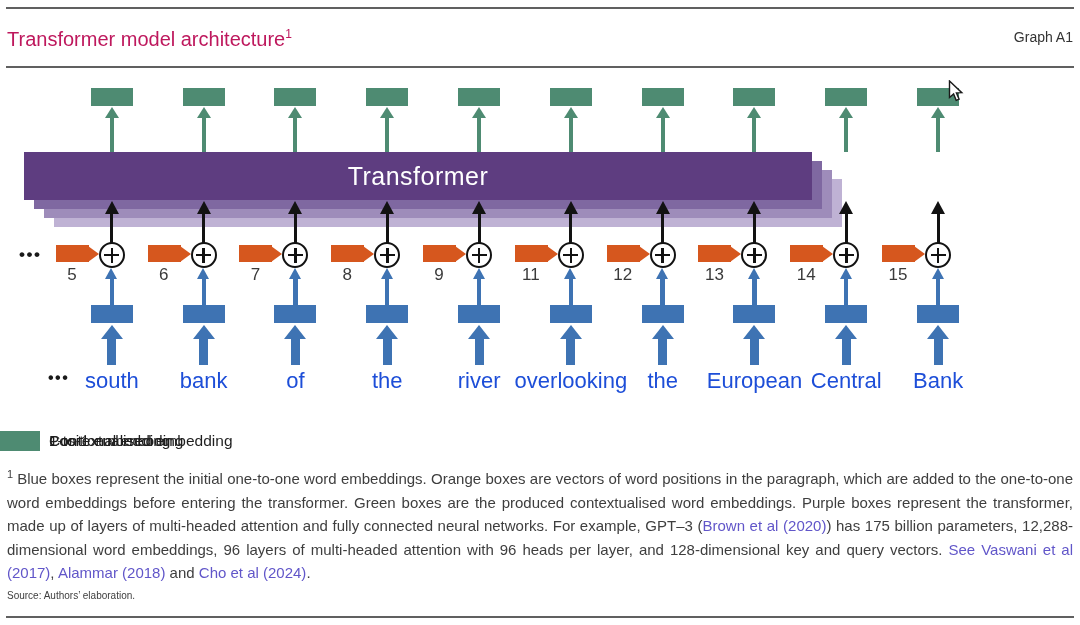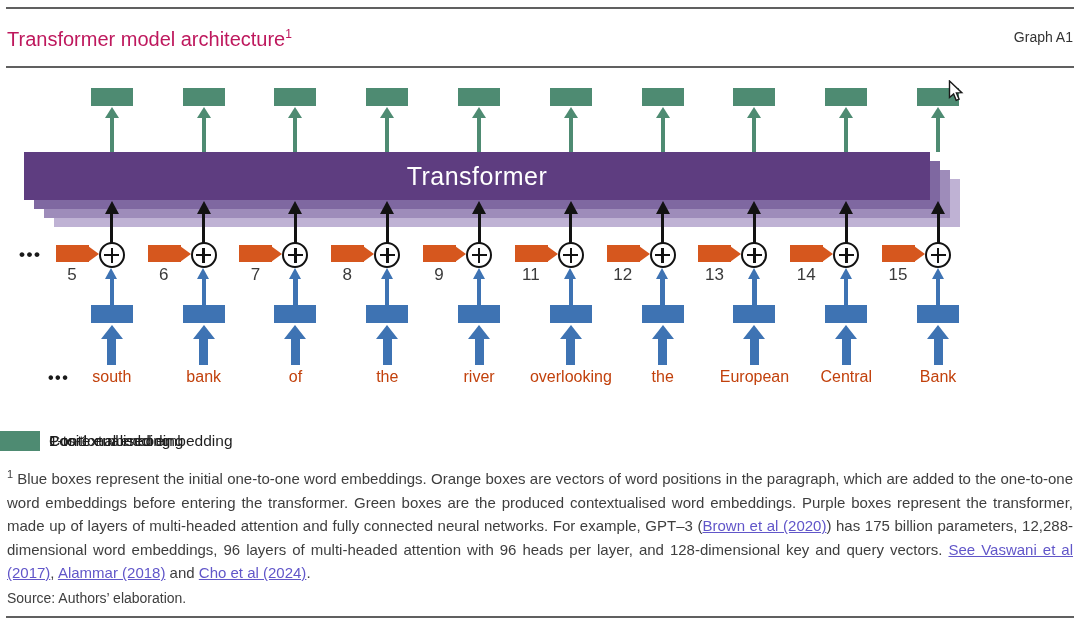--- a/index.html
+++ b/index.html
@@ -11,21 +11,21 @@
   .rule{position:absolute;left:6px;width:1068px;height:2px;background:#606060;}
   #rule-top{top:7px;}
   #rule-title{top:66px;}
   #rule-bottom{top:616px;}
 
   #page-title{position:absolute;left:7px;top:27px;font-size:20px;color:#be185d;}
   #page-title sup{font-size:12px;}
   #graph-label{position:absolute;right:7px;top:29px;font-size:14px;color:#333;}
 
   
-  .tf-layer{position:absolute;width:906px;height:48px;z-index:1;}
+  .tf-layer{position:absolute;width:788px;height:48px;z-index:1;}
   #tf-l4{left:54px;top:179px;background:var(--purple-layer-4);}
   #tf-l3{left:44px;top:170px;background:var(--purple-layer-3);}
   #tf-l2{left:34px;top:161px;background:var(--purple-layer-2);}
   #tf-main{left:24px;top:152px;background:var(--attention-purple);
     display:flex;align-items:center;justify-content:center;
     color:#fff;font-size:25px;letter-spacing:.5px;}
 
   
   #diagram-columns{position:absolute;left:66px;top:88px;width:918px;height:312px;
     display:flex;z-index:2;}
@@ -52,41 +52,41 @@
     font-size:17px;color:#3a3a3a;}
   .ba-head{top:180px;margin-left:-6.5px;width:0;height:0;
     border-left:6.5px solid transparent;border-right:6.5px solid transparent;
     border-bottom:11px solid var(--embedding-blue);}
   .ba-stem{top:190px;margin-left:-2.2px;width:4.4px;height:28px;background:var(--embedding-blue);}
   .bbox{top:217px;margin-left:-21px;width:42px;height:18px;background:var(--embedding-blue);}
   .ta-head{top:237px;margin-left:-11px;width:0;height:0;
     border-left:11px solid transparent;border-right:11px solid transparent;
     border-bottom:14px solid var(--embedding-blue);}
   .ta-stem{top:250px;margin-left:-4.5px;width:9px;height:27px;background:var(--embedding-blue);}
-  .word{top:280px;transform:translateX(-50%);font-size:16px;color:#c2410c;white-space:nowrap;}
+  .word{top:280px;transform:translateX(-50%);font-size:22px;color:#1d4ed8;white-space:nowrap;}
 
   .ellipsis{position:absolute;font-weight:700;color:#1a1a1a;letter-spacing:1.5px;z-index:2;}
   #ellipsis-row{left:19px;top:245px;font-size:17px;}
   #ellipsis-words{left:48px;top:369px;font-size:16px;}
 
   
   .legend-item{position:absolute;top:430px;display:flex;align-items:center;height:22px;}
   .legend-item:nth-of-type(1){left:27px;}
   .legend-item:nth-of-type(2){left:247px;}
   .legend-item:nth-of-type(3){left:487px;}
   .legend-item:nth-of-type(4){left:730px;}
   .legend-swatch{width:40px;height:20px;margin-right:9px;}
   .legend-label{font-size:15.5px;color:#1f1f1f;}
 
   
   #footnote{position:absolute;left:7px;top:463px;width:1066px;
     font-size:15px;line-height:23.6px;color:#3e3e3e;text-align:justify;}
   #footnote sup{font-size:11px;margin-right:4px;}
-  .fnlink{color:var(--link);text-decoration:underline;cursor:pointer;}
-  #source-line{position:absolute;left:7px;top:590px;font-size:14px;color:#3e3e3e;}
+  .fnlink{color:var(--link);cursor:pointer;}
+  #source-line{position:absolute;left:7px;top:590px;font-size:10px;color:#3e3e3e;}
 
   #cursor{position:absolute;left:948px;top:80px;z-index:5;}
 </style>
 </head>
 <body style="--embedding-blue: #3e73b3; --positional-orange: #d6571e; --attention-purple: #5e3d80; --contextual-green: #4e8b72; --purple-layer-2: #7f68a1; --purple-layer-3: #9e8cba; --purple-layer-4: #bfb2d4; --link: #6156c9;">
 
 <div class="rule" id="rule-top"></div>
 <div class="rule" id="rule-title"></div>
 <div class="rule" id="rule-bottom"></div>
 

